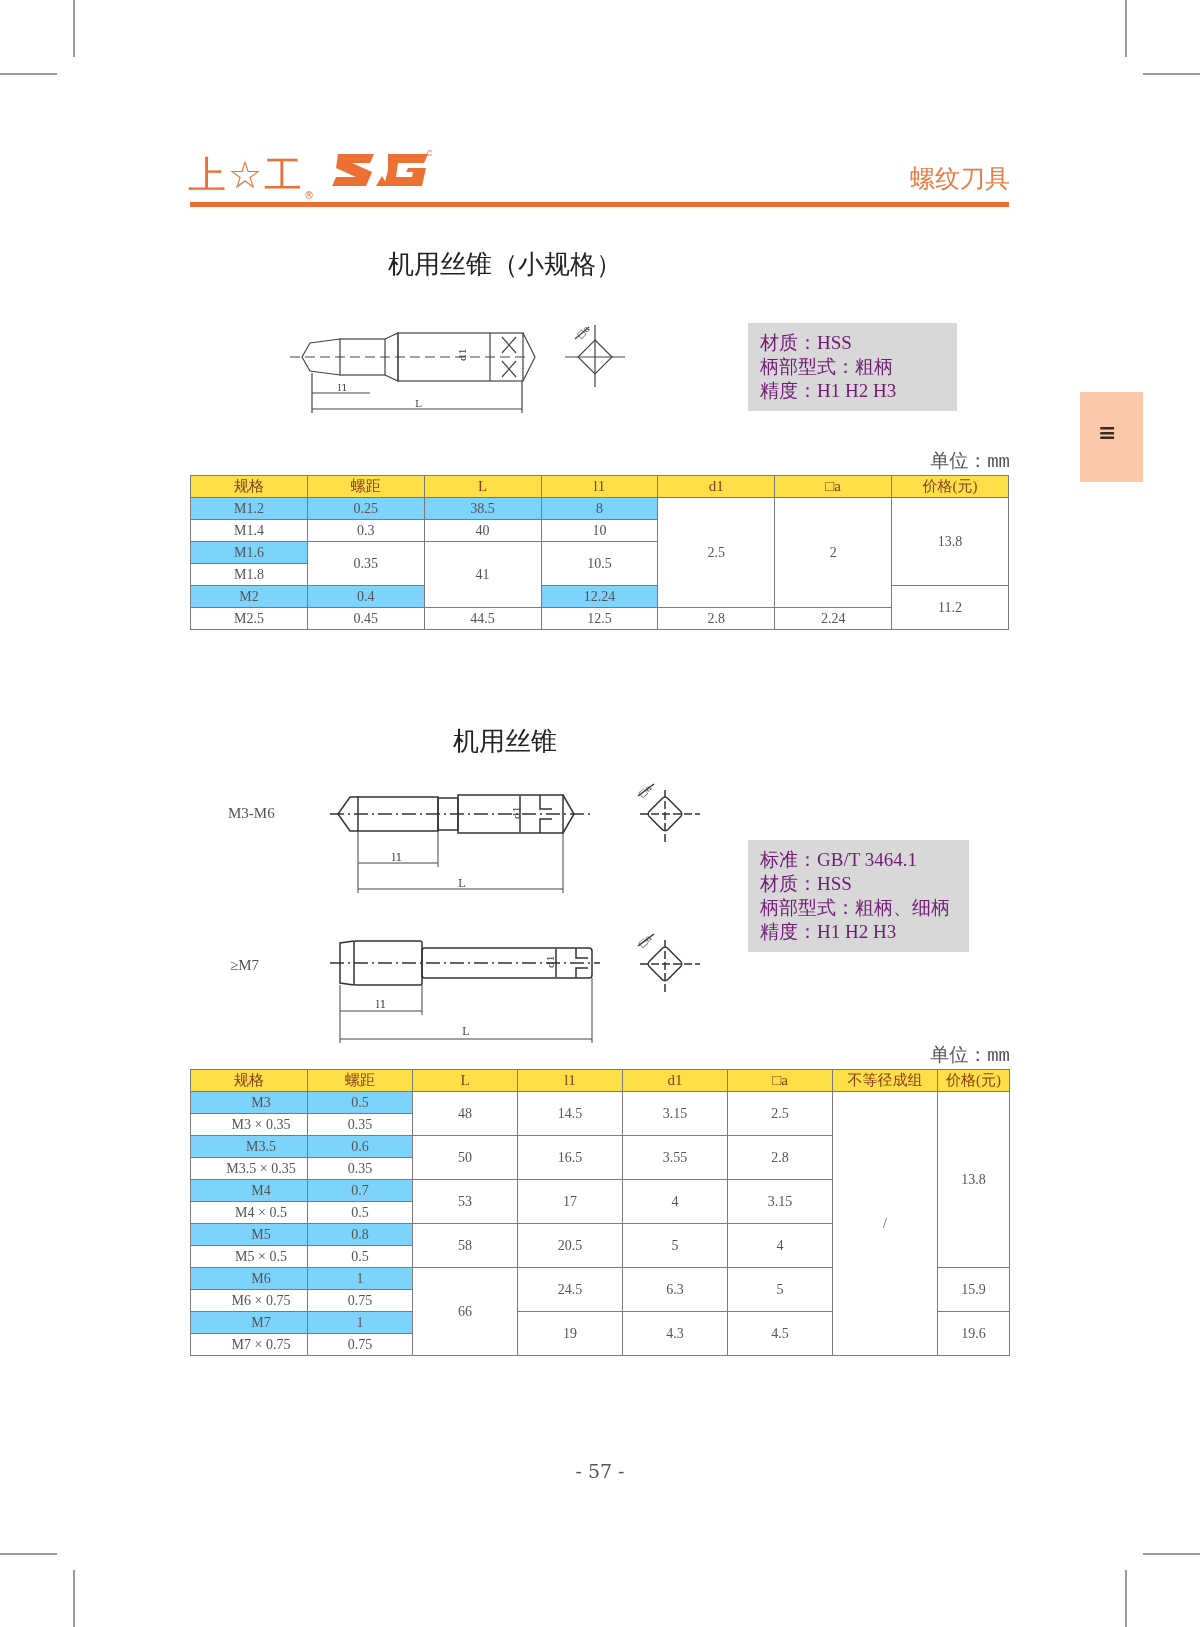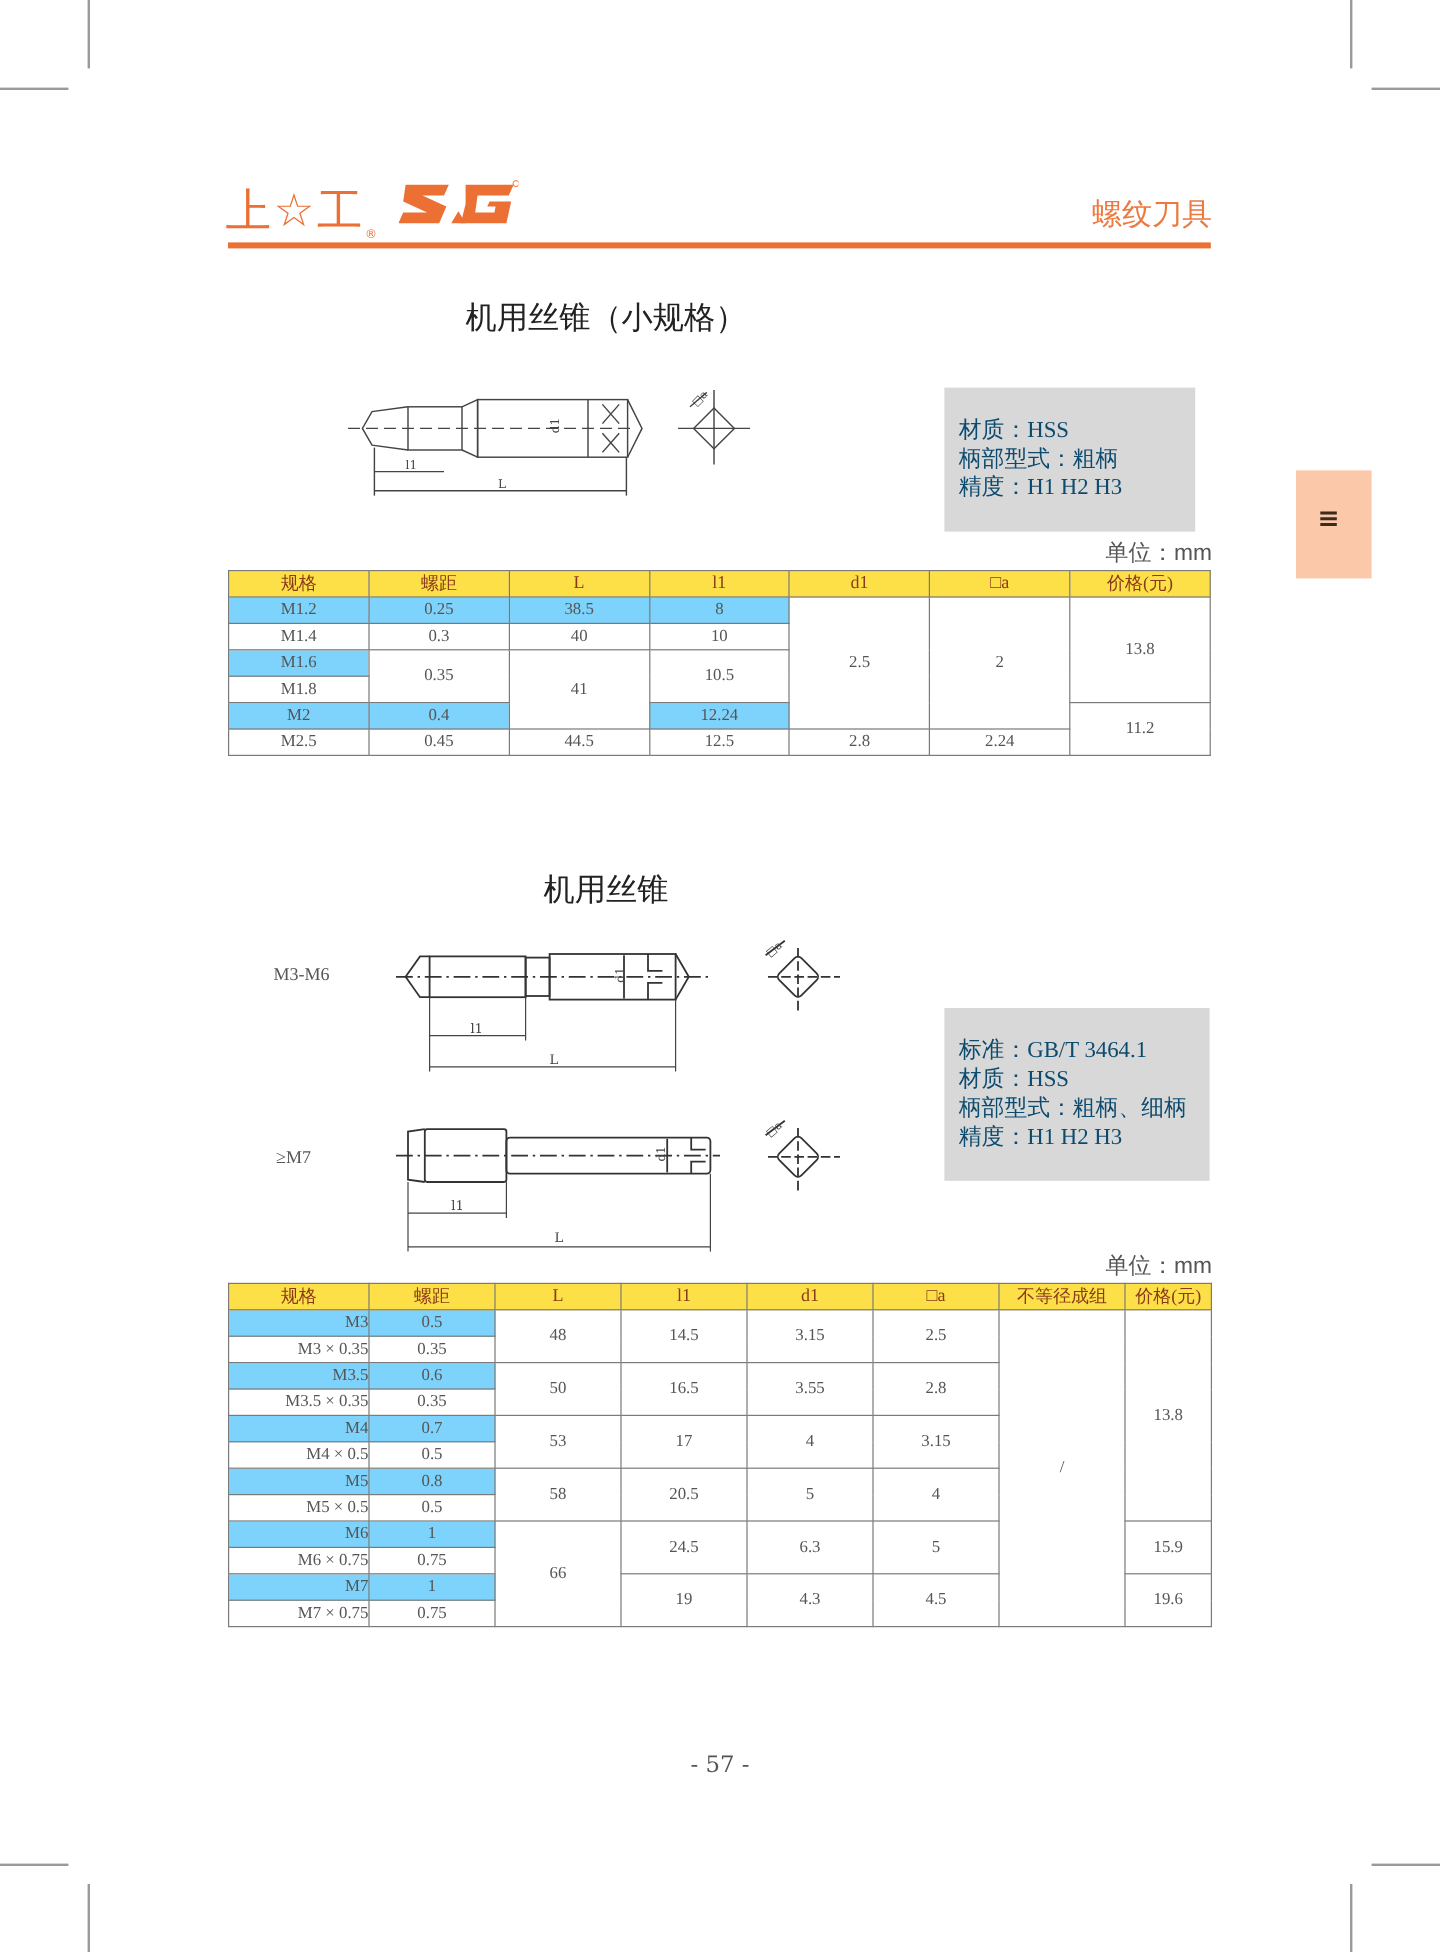--- a/index.html
+++ b/index.html
@@ -12,29 +12,29 @@
   .logo-cn .reg { font-size:10px; vertical-align:bottom; }
   .logo-sg { position:absolute; left:332px; top:150px; }
   .header-title { position:absolute; right:190px; top:162px; color:#ec7a40;
                   font-family:"DejaVu Sans",sans-serif; font-size:25px;margin-left:20px; }
   .header-rule { position:absolute; left:190px; top:202px; width:819px; height:5px; background:#ec6f34; }
   .side-tab { position:absolute; left:1080px; top:392px; width:63px; height:90px; background:#fbc9a9; }
   .side-tab span { position:absolute; left:18px; top:28px; font-size:22px; color:#3a2a20;
                    font-family:"DejaVu Sans",sans-serif; font-weight:bold; }
   .section-title { position:absolute; width:1010px; text-align:center;
                    font-family:"DejaVu Sans",sans-serif; font-size:26px; color:#222; }
-  .infobox { position:absolute; background:#d8d8d8; padding:24px 12px; font-size:19px; line-height:24px; color:#0c4a6e;
-             font-family:"Liberation Serif","DejaVu Serif",serif;margin-left:39px; }
-  .unit { position:absolute; right:190px; font-size:19px; color:#555; font-family:Liberation Sans, sans-serif; }
+  .infobox { position:absolute; background:#d8d8d8; padding:8px 12px; font-size:19px; line-height:24px; color:#701a75;
+             font-family:"Liberation Serif","DejaVu Serif",serif; }
+  .unit { position:absolute; right:190px; font-size:19px; color:#555; font-family:Liberation Mono, monospace; }
   table.spec { position:absolute; left:190px; width:819px; border-collapse:collapse; table-layout:fixed;
                font-family:"Liberation Serif","DejaVu Serif",serif; font-size:14px; color:#555; }
   table.spec th { background:#fde047; color:#8a3a1a; font-weight:normal; border:1px solid #7a7a7a; height:21px; padding:0; font-size:15px; }
   table.spec td { border:1px solid #7a7a7a; text-align:center; padding:0; height:21px; background:#fff; }
   table.spec td.g { background:#7dd3fc; }
-  table.spec td.left { text-align:right; padding-left:24px; }
+  table.spec td.left { text-align:center; padding-left:24px; }
   .diagram-label { position:absolute; font-size:15px; color:#555; font-family:"Liberation Serif",serif; }
   .page-num { position:absolute; width:1200px; top:1460px; text-align:center; font-size:19px; color:#555; }
 </style>
 </head>
 <body>
 
 <div class="crop" style="left:73px;top:0;width:2px;height:57px;"></div>
 <div class="crop" style="left:0;top:73px;width:57px;height:2px;"></div>
 <div class="crop" style="left:1125px;top:0;width:2px;height:57px;"></div>
 <div class="crop" style="left:1143px;top:73px;width:57px;height:2px;"></div>

